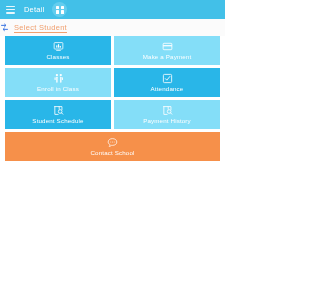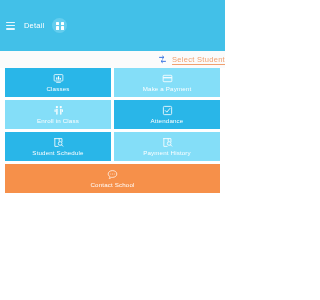--- a/index.html
+++ b/index.html
@@ -22,21 +22,21 @@
     display: flex;
     flex-direction: column;
   }
 
   
   .appbar {
     height: 19px;
     background: #42c0e8;
     display: flex;
     align-items: center;
-    padding: 16px 6px;
+    padding: 0 6px;
     flex: 0 0 auto;
     position: relative;
   }
   .hamburger {
     width: 9px;
     height: 8px;
     display: flex;
     flex-direction: column;
     justify-content: space-between;
     margin-right: 9px;
@@ -79,21 +79,21 @@
     background: #ffffff;
     border-radius: 0.5px;
   }
 
   
   .select-strip {
     height: 17px;
     background: #fbfbfb;
     display: flex;
     align-items: center;
-    justify-content: flex-end;
+    justify-content: flex-start;
     flex: 0 0 auto;
   }
   .select-inner {
     display: flex;
     align-items: center;
     gap: 5px;
     cursor: pointer;
   }
   .swap-icon {
     width: 9px;

